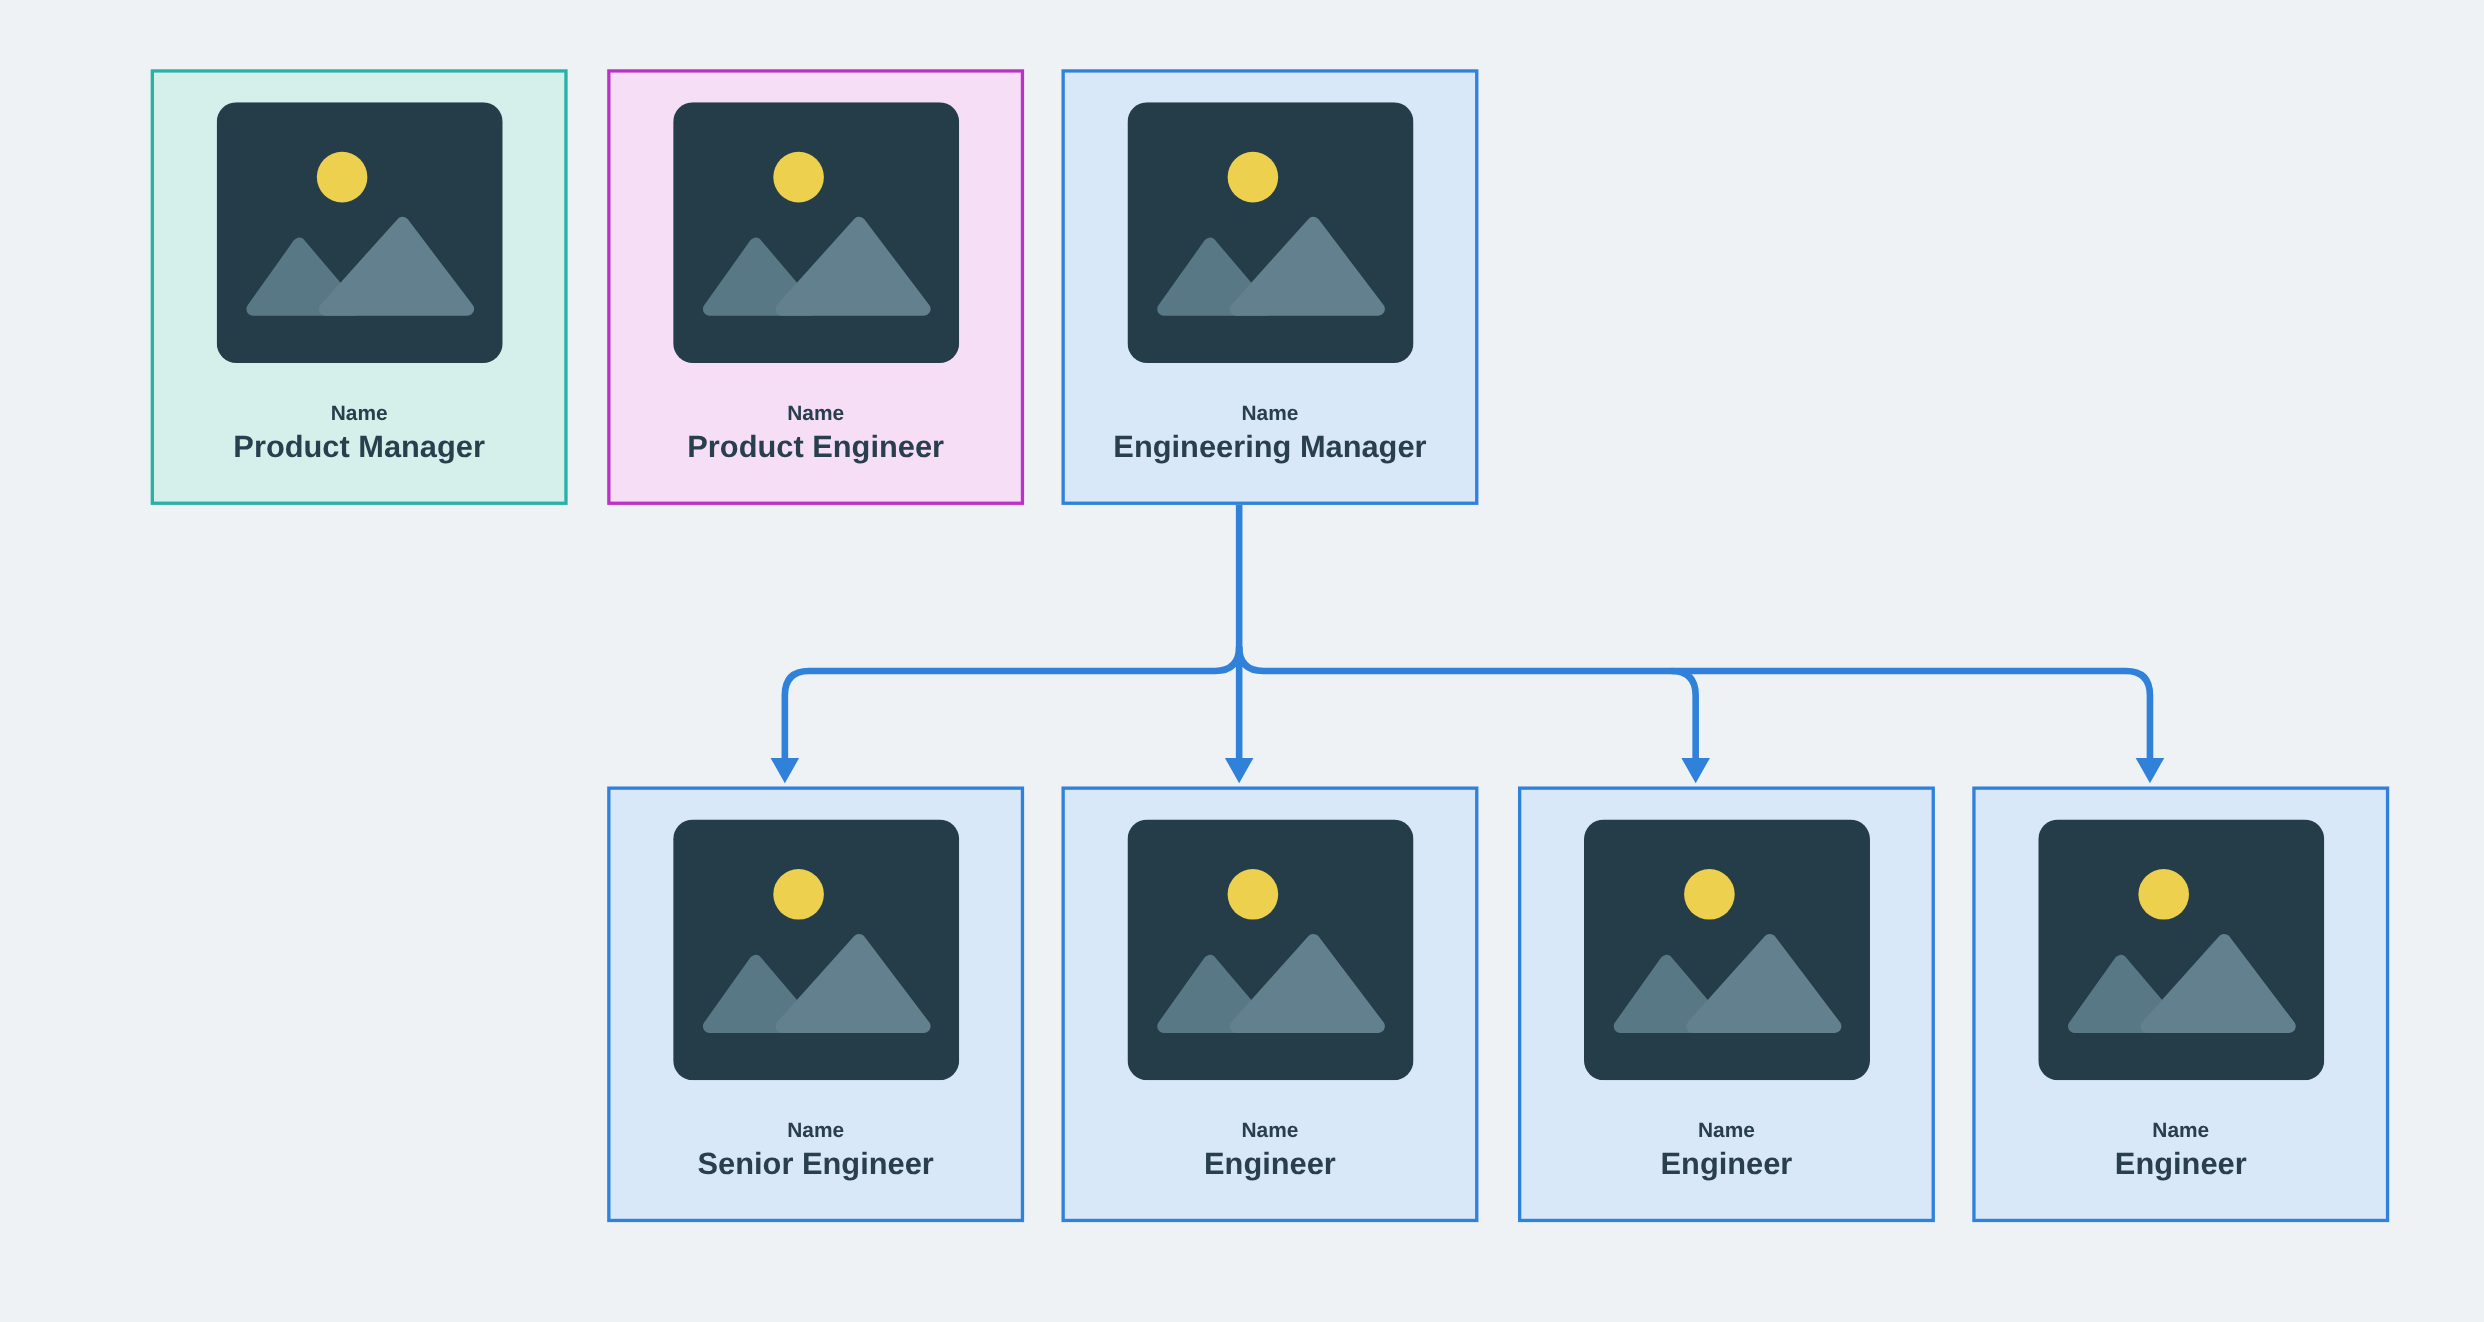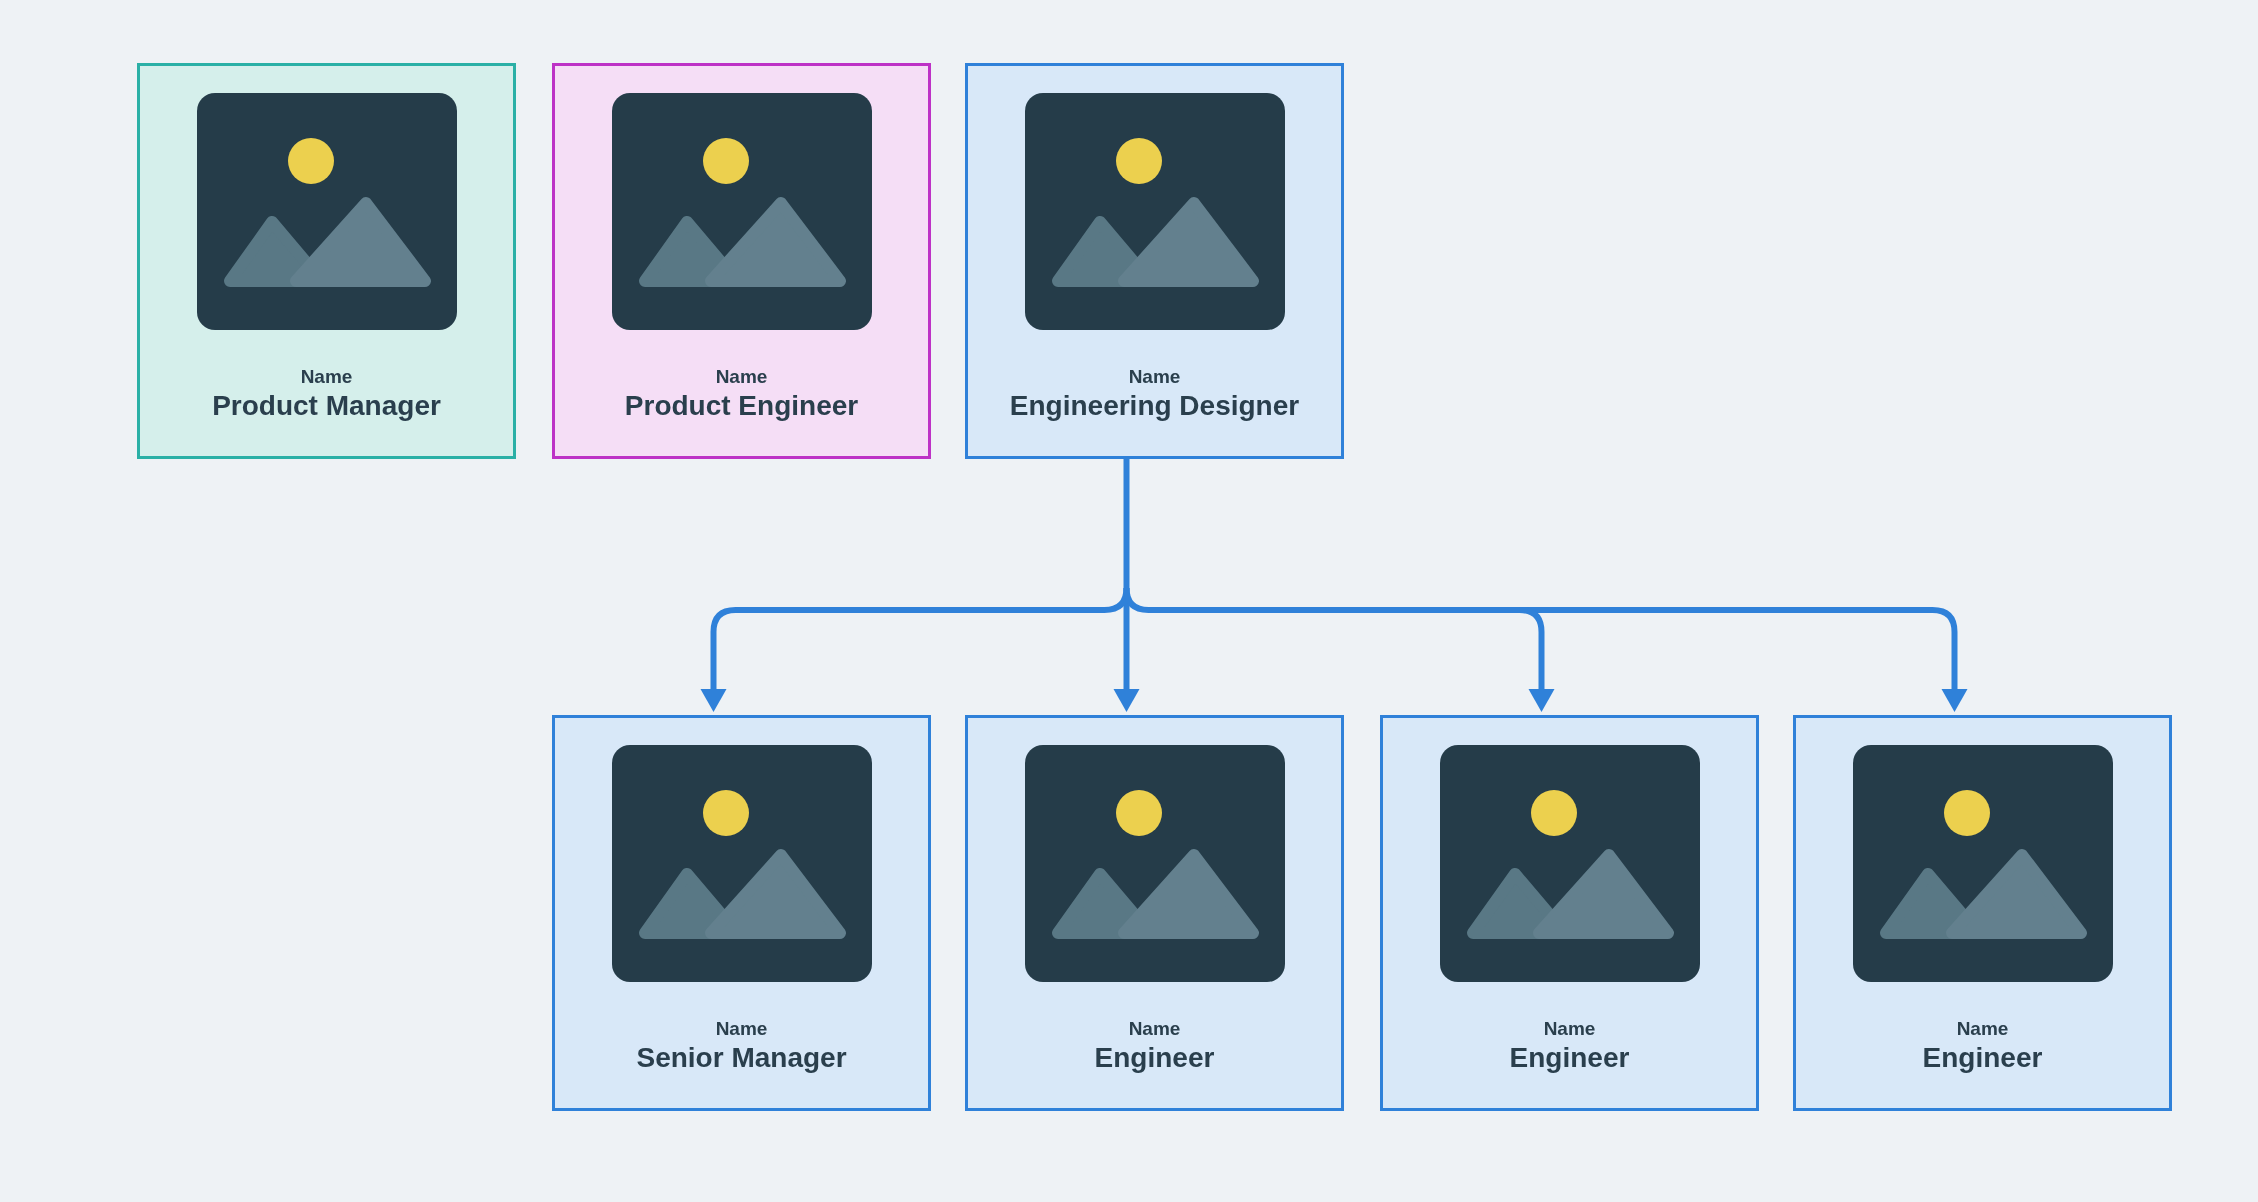--- a/index.html
+++ b/index.html
@@ -94,33 +94,33 @@
     <div class="card" style="left: 965px; top: 63px; border-color: rgb(47, 129, 217); background: rgb(216, 232, 248);">
     <div class="thumb">
       <svg viewBox="0 0 260 237" xmlns="http://www.w3.org/2000/svg">
         <rect class="ph-bg" x="0" y="0" width="260" height="237" rx="18" fill="#253c49"></rect>
         <circle class="ph-sun" cx="114" cy="68" r="23" fill="#ecd04e"></circle>
         <path class="ph-mtn-back" d="M75,129 L125,188 L33,188 Z" stroke-width="12" stroke-linejoin="round" fill="#597885" stroke="#597885"></path>
         <path class="ph-mtn-front" d="M169,110 L228,188 L99,188 Z" stroke-width="12" stroke-linejoin="round" fill="#63808e" stroke="#63808e"></path>
       </svg>
     </div>
     <div class="name">Name</div>
-    <div class="role">Engineering Designer</div>
+    <div class="role">Engineering Manager</div>
   </div>
     <div class="card" style="left: 552px; top: 715px; border-color: rgb(47, 129, 217); background: rgb(216, 232, 248);">
     <div class="thumb">
       <svg viewBox="0 0 260 237" xmlns="http://www.w3.org/2000/svg">
         <rect class="ph-bg" x="0" y="0" width="260" height="237" rx="18" fill="#253c49"></rect>
         <circle class="ph-sun" cx="114" cy="68" r="23" fill="#ecd04e"></circle>
         <path class="ph-mtn-back" d="M75,129 L125,188 L33,188 Z" stroke-width="12" stroke-linejoin="round" fill="#597885" stroke="#597885"></path>
         <path class="ph-mtn-front" d="M169,110 L228,188 L99,188 Z" stroke-width="12" stroke-linejoin="round" fill="#63808e" stroke="#63808e"></path>
       </svg>
     </div>
     <div class="name">Name</div>
-    <div class="role">Senior Manager</div>
+    <div class="role">Senior Engineer</div>
   </div>
     <div class="card" style="left: 965px; top: 715px; border-color: rgb(47, 129, 217); background: rgb(216, 232, 248);">
     <div class="thumb">
       <svg viewBox="0 0 260 237" xmlns="http://www.w3.org/2000/svg">
         <rect class="ph-bg" x="0" y="0" width="260" height="237" rx="18" fill="#253c49"></rect>
         <circle class="ph-sun" cx="114" cy="68" r="23" fill="#ecd04e"></circle>
         <path class="ph-mtn-back" d="M75,129 L125,188 L33,188 Z" stroke-width="12" stroke-linejoin="round" fill="#597885" stroke="#597885"></path>
         <path class="ph-mtn-front" d="M169,110 L228,188 L99,188 Z" stroke-width="12" stroke-linejoin="round" fill="#63808e" stroke="#63808e"></path>
       </svg>
     </div>

